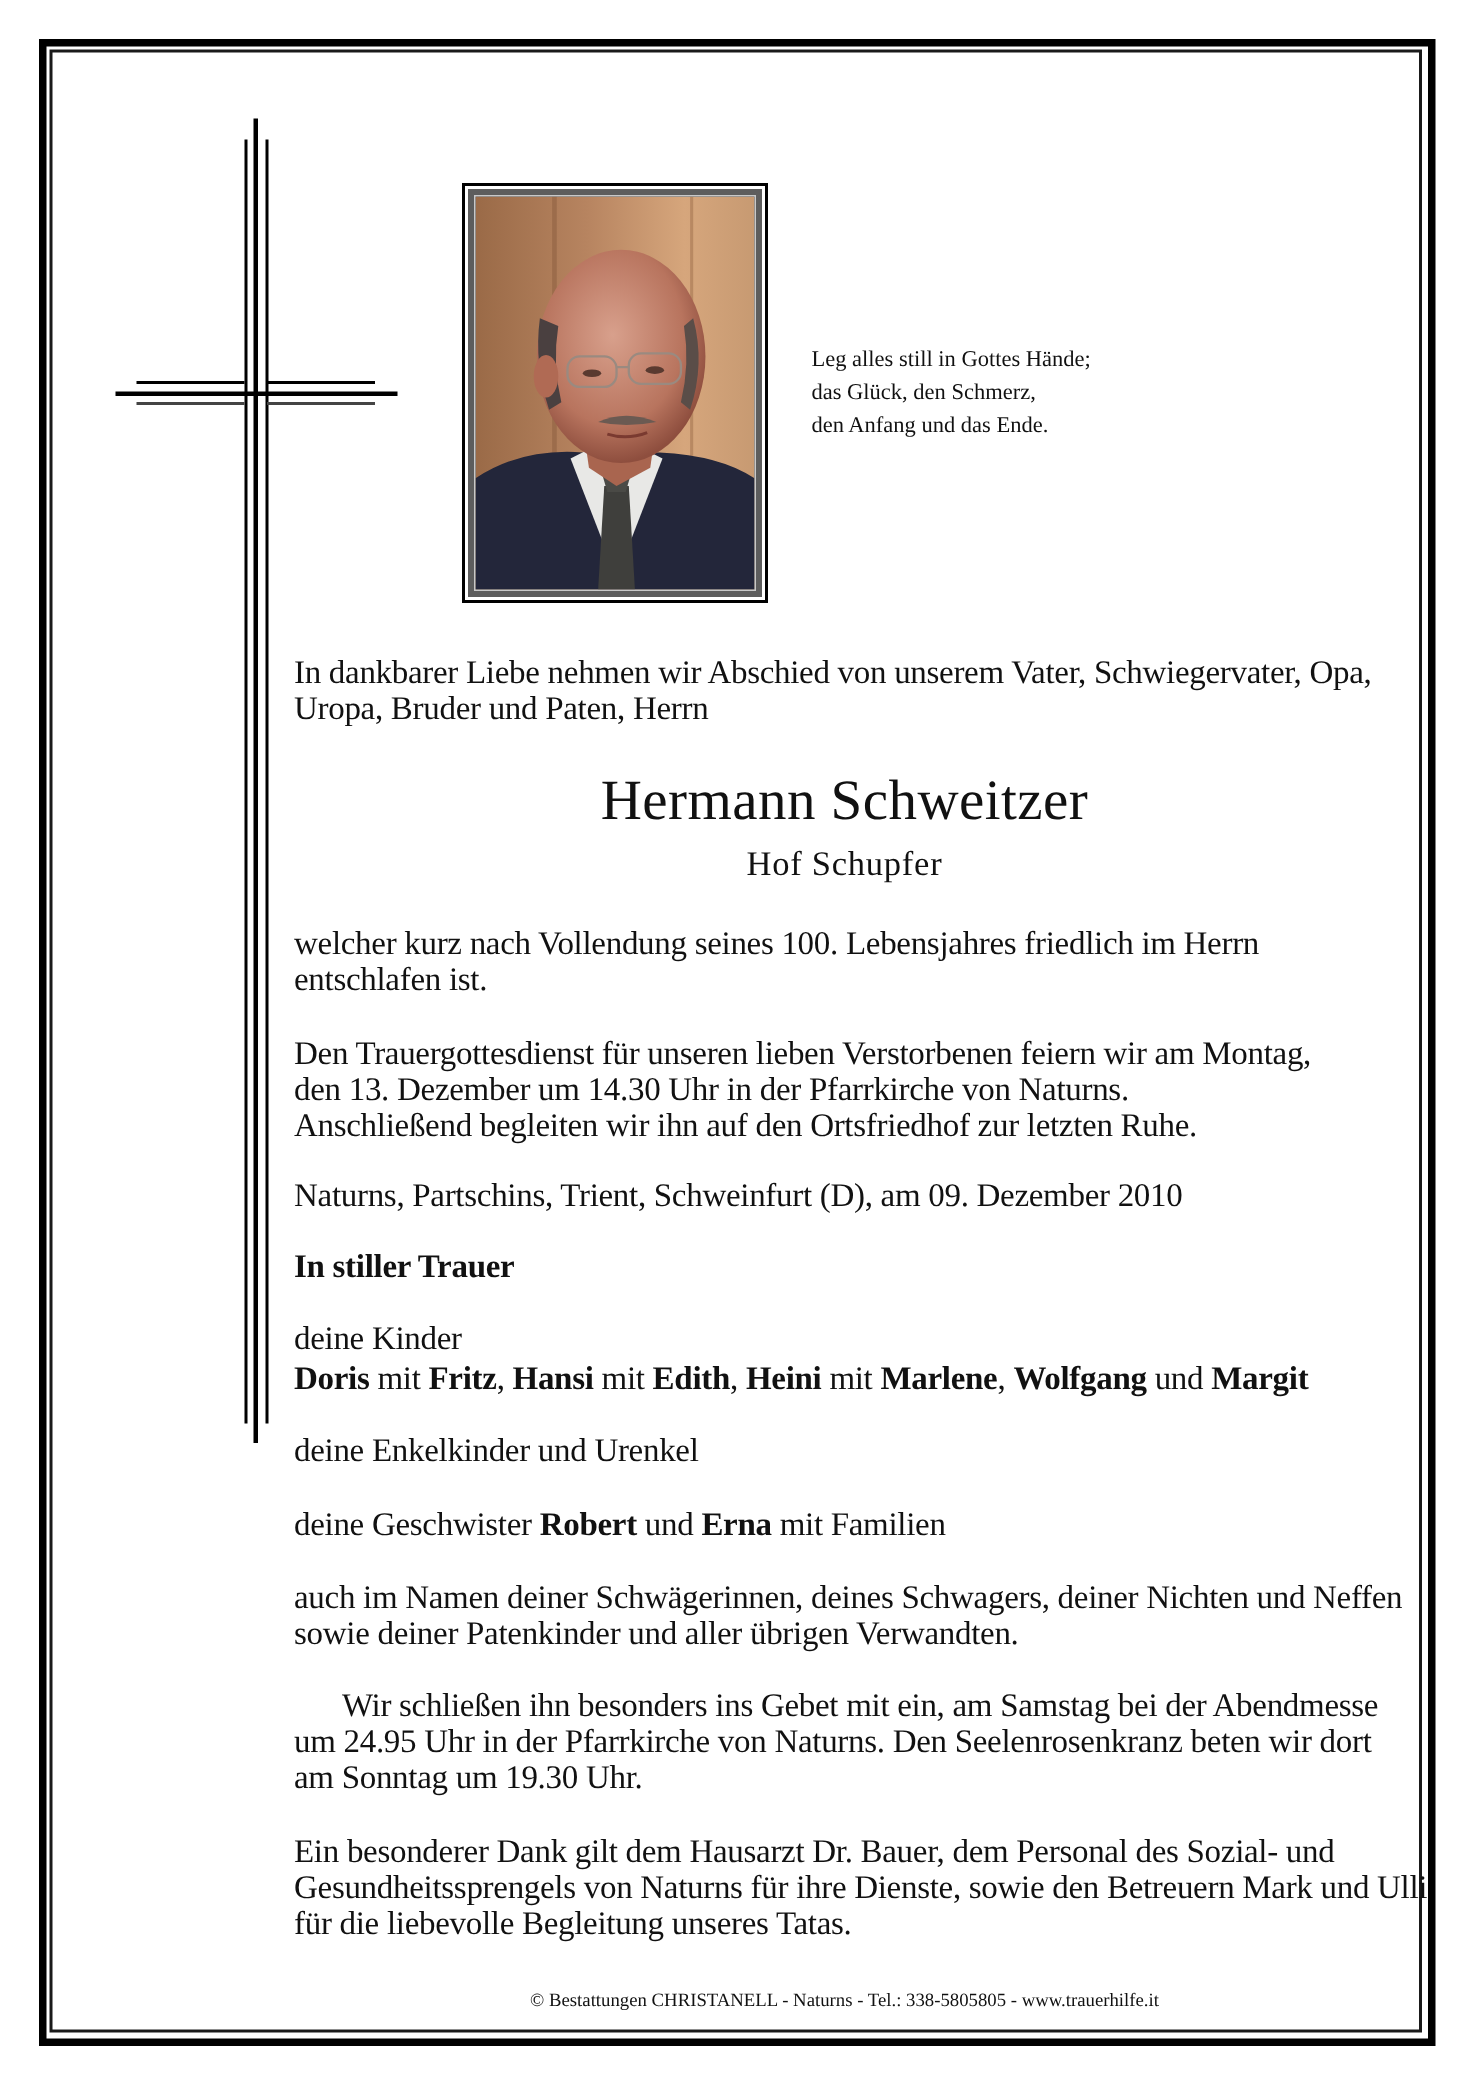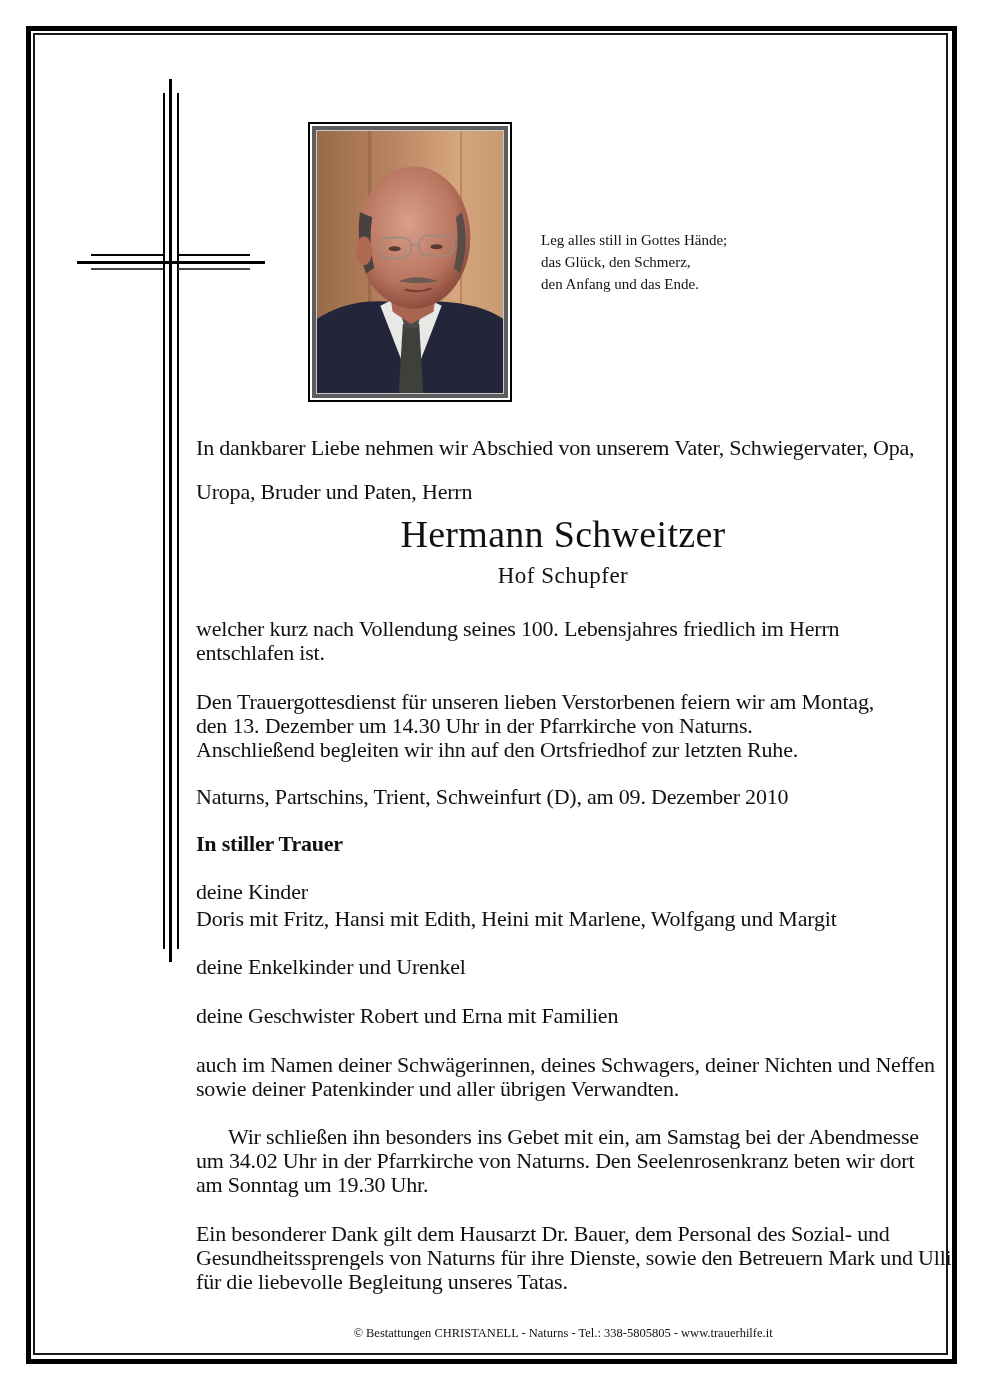--- a/index.html
+++ b/index.html
@@ -13,21 +13,21 @@
   .cross-line { position: absolute; background: #000; }
   .photo-frame { left: 308px; top: 122px; width: 204px; height: 280px; box-sizing: border-box;
                  border: 2px solid #000; background: #fff; padding: 2px; }
   .photo-grey { width: 100%; height: 100%; box-sizing: border-box; background: #5d5d5d; padding: 4px; }
   .photo-inner { width: 100%; height: 100%; box-sizing: border-box; border: 1px solid #c8c8c8; overflow: hidden; }
   .line { position: absolute; left: 196px; font-size: 22px; line-height: 24px; white-space: nowrap; letter-spacing: -0.2px; }
   .quote { position: absolute; left: 541px; font-size: 15px; line-height: 22px; white-space: nowrap; }
   .name { position: absolute; left: 0; width: 1126px; text-align: center; font-size: 38px; line-height: 44px; white-space: nowrap; letter-spacing: 0.3px; }
   .subname { position: absolute; left: 0; width: 1126px; text-align: center; font-size: 23px; line-height: 28px; white-space: nowrap; letter-spacing: 0.5px; }
   .footer { position: absolute; left: 0; width: 1126px; text-align: center; font-size: 12.5px; line-height: 16px; white-space: nowrap; }
-  b { font-weight: normal; text-align: center; }
+  b { font-weight: bold; text-align: center; }
 </style>
 </head>
 <body>
 
 <div class="abs frame-outer"></div>
 <div class="abs frame-inner"></div>
 
 <div class="abs" style="left:0;top:0;width:982px;height:1390px;pointer-events:none;">
   <div class="cross-line" style="left:169px;top:79px;width:3px;height:883px;"></div>
   <div class="cross-line" style="left:163px;top:93px;width:1.5px;height:856px;"></div>
@@ -89,21 +89,21 @@
       </svg>
     </div>
   </div>
 </div>
 
 <div class="quote" style="top:229px;">Leg alles still in Gottes Hände;</div>
 <div class="quote" style="top:251px;">das Glück, den Schmerz,</div>
 <div class="quote" style="top:273px;">den Anfang und das Ende.</div>
 
 <div class="line" style="top:436px;">In dankbarer Liebe nehmen wir Abschied von unserem Vater, Schwiegervater, Opa,</div>
-<div class="line" style="top:480px;text-align:center;">Uropa, Bruder und Paten, Herrn</div>
+<div class="line" style="top:460px;text-align:center;">Uropa, Bruder und Paten, Herrn</div>
 
 <div class="name" style="top:512px;">Hermann Schweitzer</div>
 <div class="subname" style="top:562px;">Hof Schupfer</div>
 
 <div class="line" style="top:617px;">welcher kurz nach Vollendung seines 100. Lebensjahres friedlich im Herrn</div>
 <div class="line" style="top:641px;">entschlafen ist.</div>
 
 <div class="line" style="top:690px;">Den Trauergottesdienst für unseren lieben Verstorbenen feiern wir am Montag,</div>
 <div class="line" style="top:714px;">den 13. Dezember um 14.30 Uhr in der Pfarrkirche von Naturns.</div>
 <div class="line" style="top:738px;">Anschließend begleiten wir ihn auf den Ortsfriedhof zur letzten Ruhe.</div>
@@ -118,20 +118,20 @@
 </div>
 
 <div class="line" style="top:955px;">deine Enkelkinder und Urenkel</div>
 
 <div class="line" style="top:1004px;"><span>deine Geschwister </span><b>Robert</b><span> und </span><b>Erna</b><span> mit Familien</span></div>
 
 <div class="line" style="top:1053px;">auch im Namen deiner Schwägerinnen, deines Schwagers, deiner Nichten und Neffen</div>
 <div class="line" style="top:1077px;">sowie deiner Patenkinder und aller übrigen Verwandten.</div>
 
 <div class="line" style="top:1125px;margin-left:32px;">Wir schließen ihn besonders ins Gebet mit ein, am Samstag bei der Abendmesse</div>
-<div class="line" style="top:1149px;">um 34.02 Uhr in der Pfarrkirche von Naturns. Den Seelenrosenkranz beten wir dort</div>
+<div class="line" style="top:1149px;">um 24.95 Uhr in der Pfarrkirche von Naturns. Den Seelenrosenkranz beten wir dort</div>
 <div class="line" style="top:1173px;">am Sonntag um 19.30 Uhr.</div>
 
 <div class="line" style="top:1222px;">Ein besonderer Dank gilt dem Hausarzt Dr. Bauer, dem Personal des Sozial- und</div>
 <div class="line" style="top:1246px;">Gesundheitssprengels von Naturns für ihre Dienste, sowie den Betreuern Mark und Ulli</div>
 <div class="line" style="top:1270px;">für die liebevolle Begleitung unseres Tatas.</div>
 
 <div class="footer" style="top:1325px;">© Bestattungen CHRISTANELL - Naturns - Tel.: 338-5805805 - www.trauerhilfe.it</div>
 
 </body></html>

